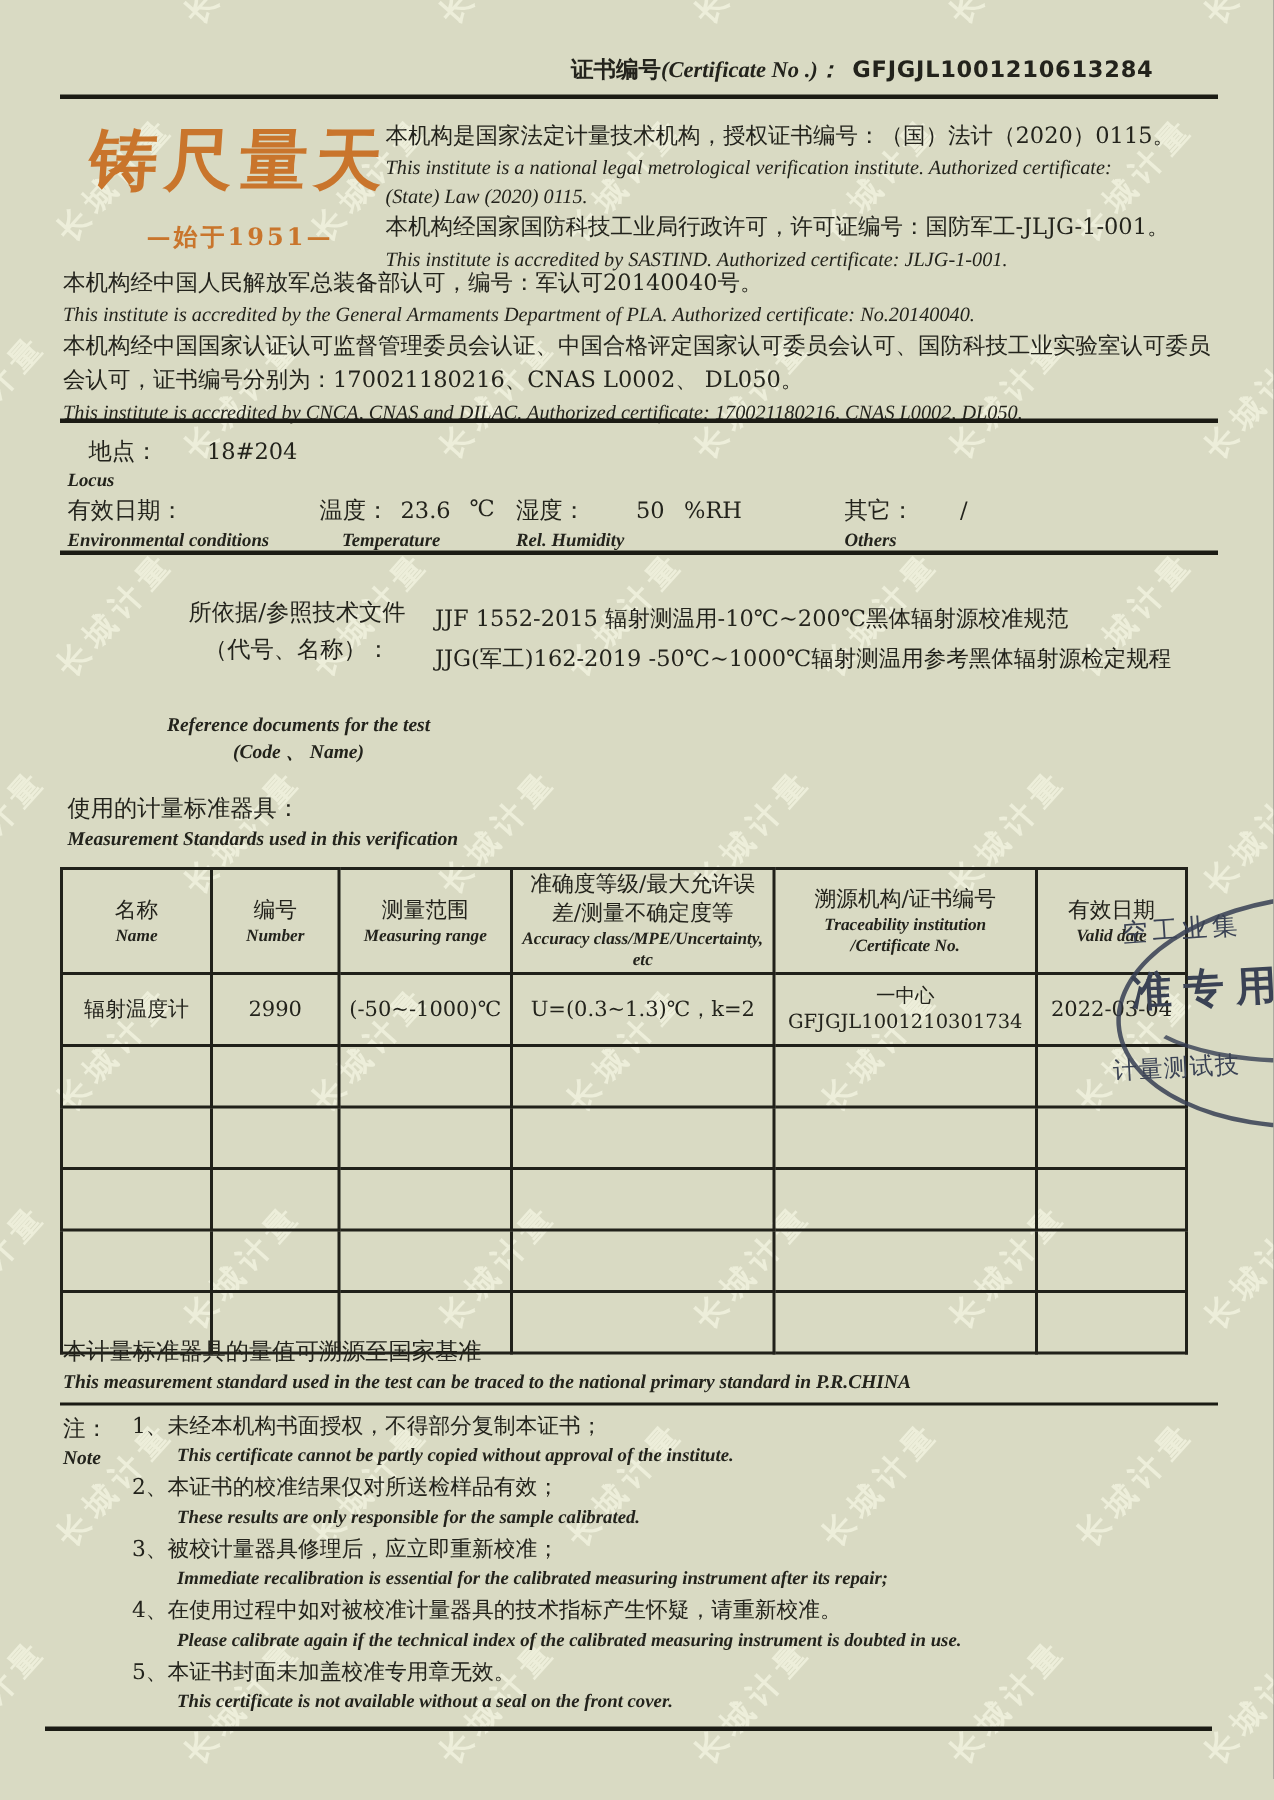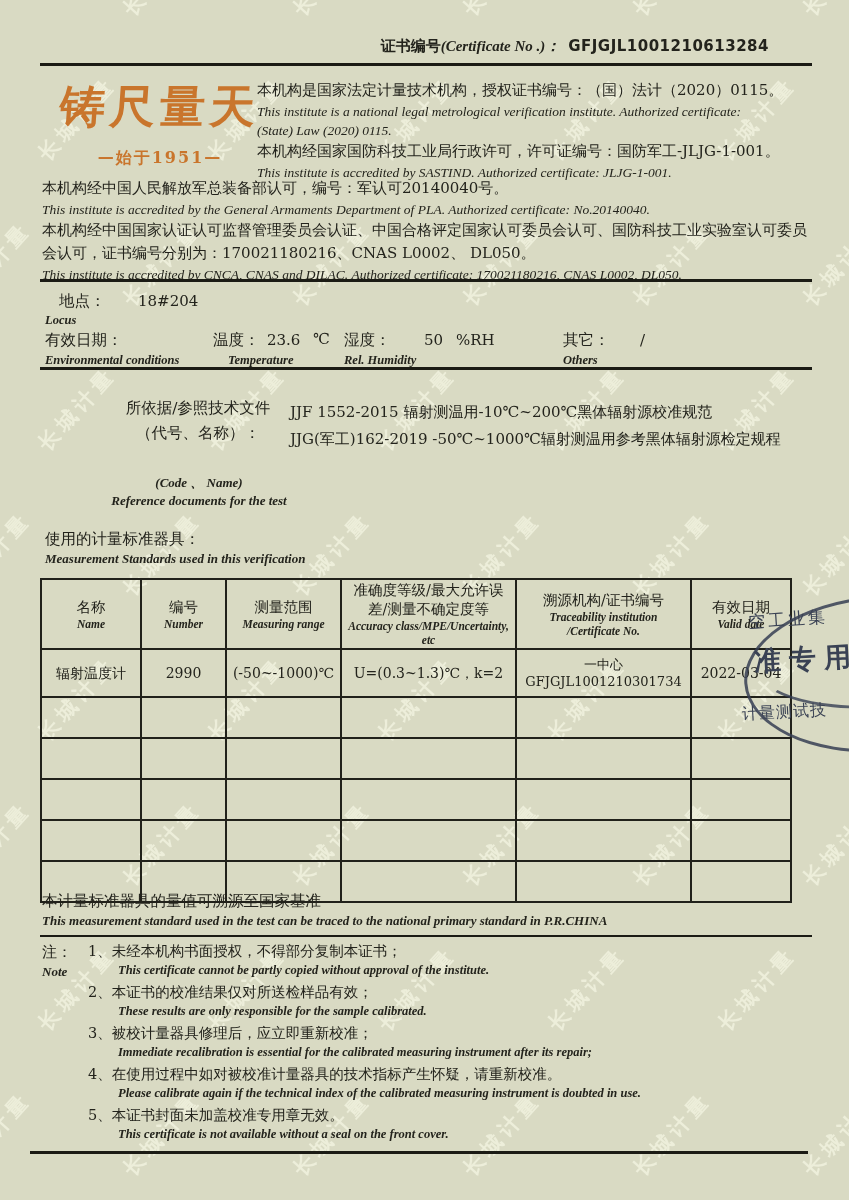--- a/index.html
+++ b/index.html
@@ -183,22 +183,22 @@
     <div class="abs small-en en" style="left:563px;top:353px;">Others</div>
     <div class="abs val" style="left:640px;top:331px;">/</div>
 
     <div class="rule" style="top:367px;left:40px;width:772px;height:2.5px;"></div>
 
     <div class="abs ref-label">
       <div>所依据/参照技术文件</div>
       <div>（代号、名称）：</div>
     </div>
     <div class="abs ref-en en">
+      <div>Reference documents for the test</div>
       <div>(Code 、 Name)</div>
-      <div>Reference documents for the test</div>
     </div>
     <div class="abs ref-docs">
       <div>JJF 1552-2015  辐射测温用-10℃~200℃黑体辐射源校准规范</div>
       <div>JJG(军工)162-2019 -50℃~1000℃辐射测温用参考黑体辐射源检定规程</div>
     </div>
 
     <div class="abs std-title">使用的计量标准器具：</div>
     <div class="abs std-title-en en">Measurement Standards used in this verification</div>
 
     <table class="std">

